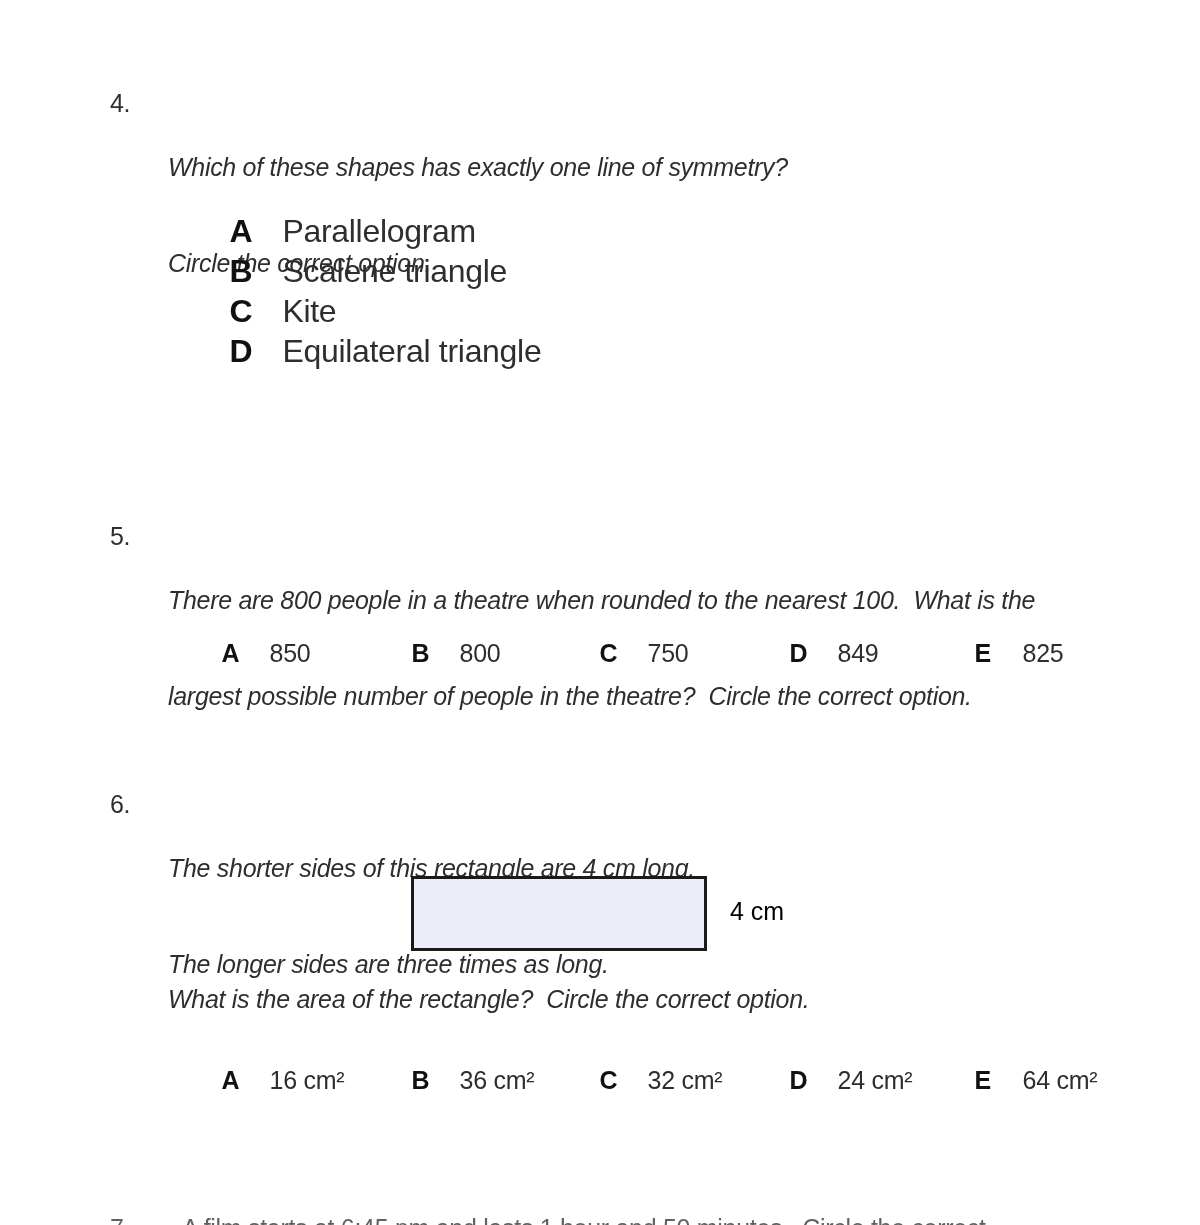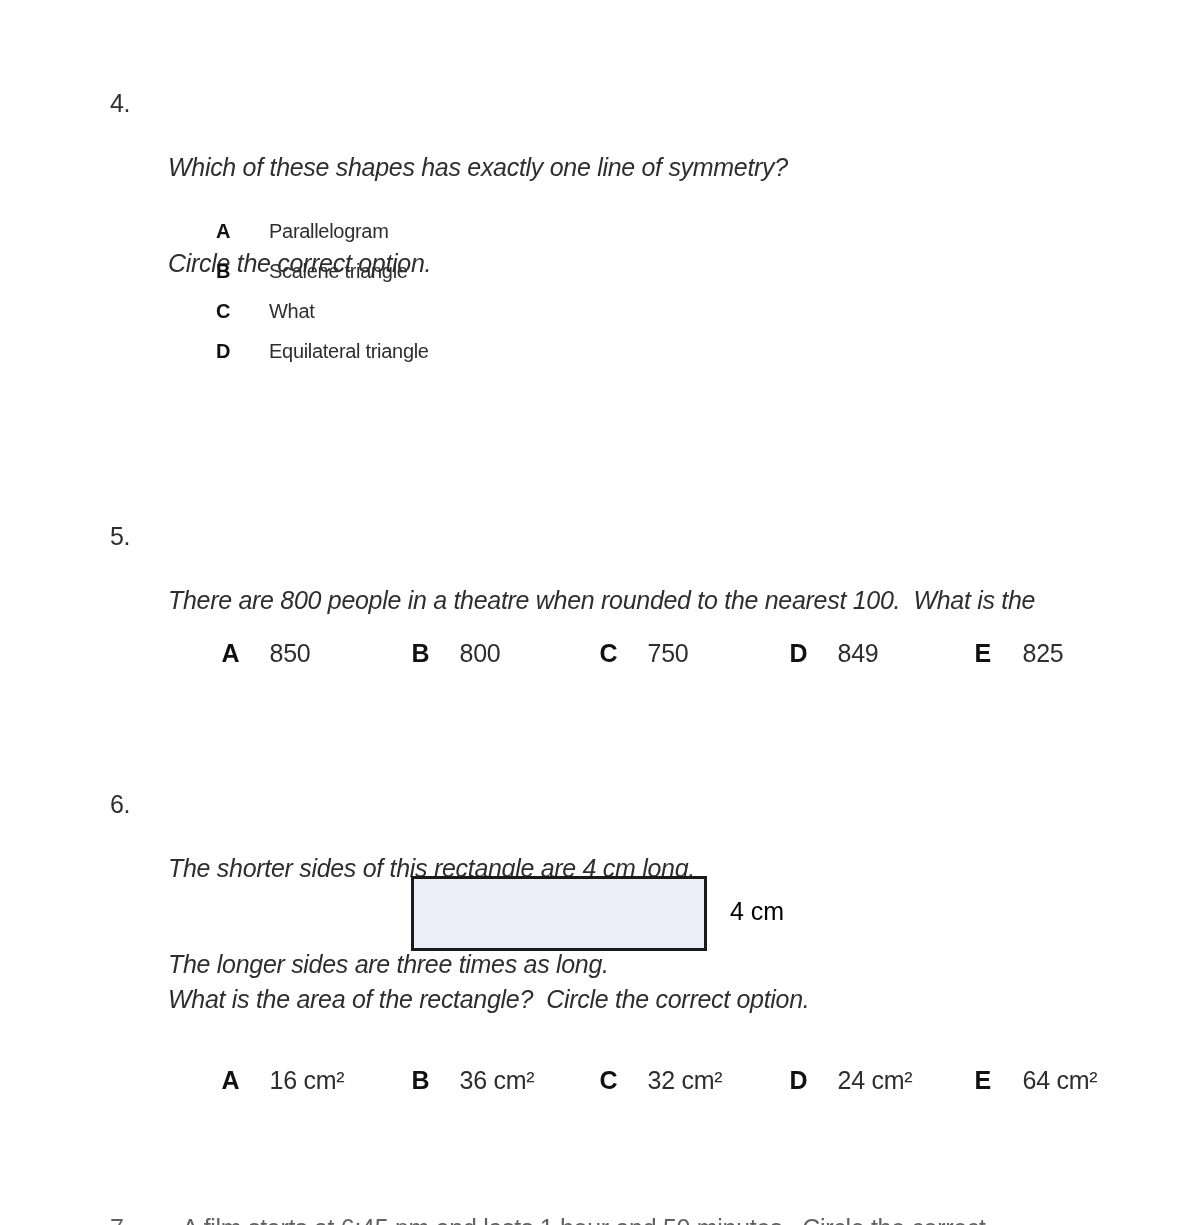--- a/index.html
+++ b/index.html
@@ -33,21 +33,21 @@
     color: #2e2e2e;
     font-style: italic;
   }
   .opt-list {
     position: absolute;
     left: 195px;
   }
   .opt-row {
     height: 40px;
     line-height: 40px;
-    font-size: 20px;
+    font-size: 32px;
     letter-spacing: -0.3px;
     white-space: pre;
   }
   .opt-letter {
     display: inline-block;
     width: 53px;
     font-weight: 700;
     color: #111111;
   }
   .opt-inline-row {
@@ -109,30 +109,31 @@
 </div>
 
 <div class="opt-list" style="top:171px">
   <div class="opt-row">
     <span class="opt-letter">A</span><span>Parallelogram</span>
   </div>
   <div class="opt-row">
     <span class="opt-letter">B</span><span>Scalene triangle</span>
   </div>
   <div class="opt-row">
-    <span class="opt-letter">C</span><span>What</span>
+    <span class="opt-letter">C</span><span>Kite</span>
   </div>
   <div class="opt-row">
     <span class="opt-letter">D</span><span>Equilateral triangle</span>
   </div>
 </div>
 
 <span class="qnum" style="top:520px">5.</span>
 <div class="qtext" style="top:520px">
   <div class="qline">There are 800 people in a theatre when rounded to the nearest 100.  What is the</div>
+  <div class="qline">largest possible number of people in the theatre?  Circle the correct option.</div>
 </div>
 
 <div class="opt-inline-row" style="top:602px">
   <span class="opt-cell" style="left:195px">
     <span class="opt-letter">A</span><span>850</span>
   </span>
   <span class="opt-cell" style="left:385px">
     <span class="opt-letter">B</span><span>800</span>
   </span>
   <span class="opt-cell" style="left:573px">

